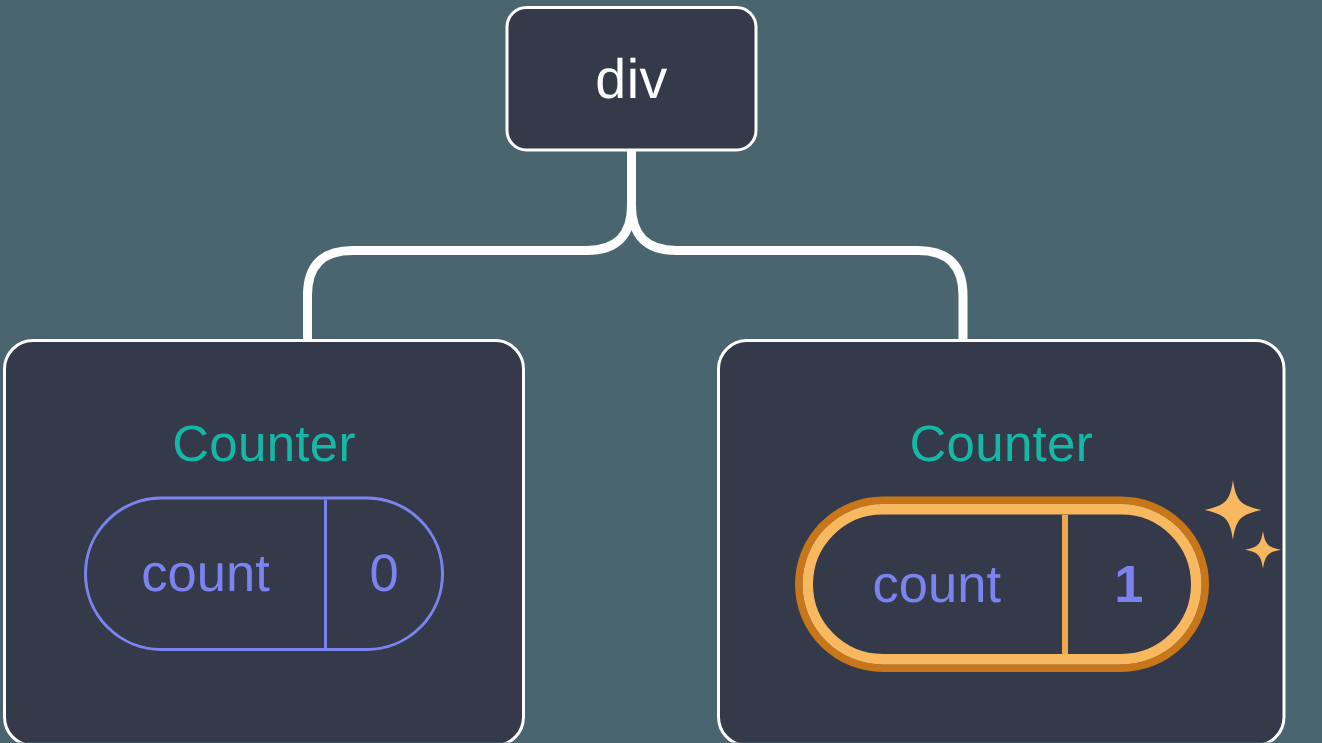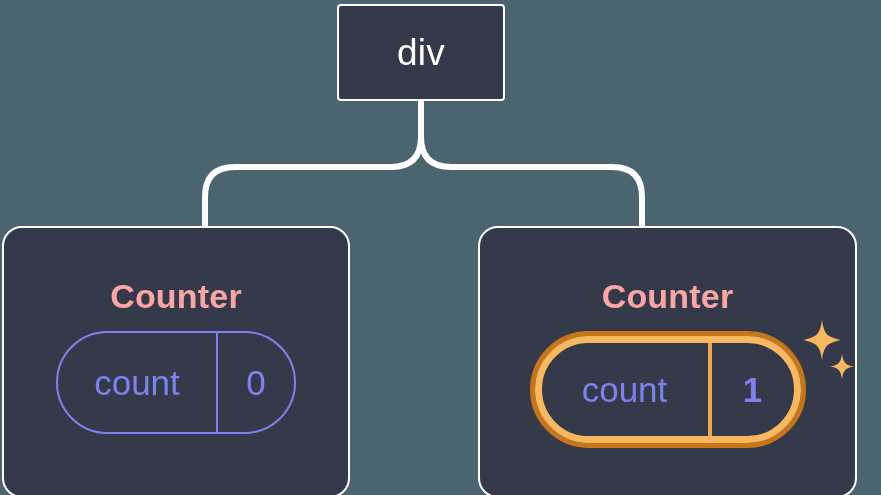--- a/index.html
+++ b/index.html
@@ -32,21 +32,21 @@
     height: 495px;
     pointer-events: none;
   }
 
   
   .node {
     position: absolute;
     box-sizing: border-box;
     background: #343a4a;
     border: 2px solid #ffffff;
-    border-radius: 4px;
+    border-radius: 14px;
   }
 
   #root-node {
     left: 337px;
     top: 4px;
     width: 168px;
     height: 97px;
     display: flex;
     align-items: center;
     justify-content: center;
@@ -64,23 +64,23 @@
     height: 272px;
     border-radius: 20px;
     display: flex;
     flex-direction: column;
     align-items: center;
   }
   #child-left  { left: 2px;   width: 348px; }
   #child-right { left: 478px; width: 379px; }
 
   .child-title {
-    color: #fca5a5;
+    color: #14b8a6;
     font-size: 34px;
-    font-weight: 700;
+    font-weight: 400;
     line-height: 1;
     margin-top: 51px;
     letter-spacing: 0.2px;
   }
 
   
   .pill-wrap {
     position: relative;
     margin-top: 18px;
     display: flex;

